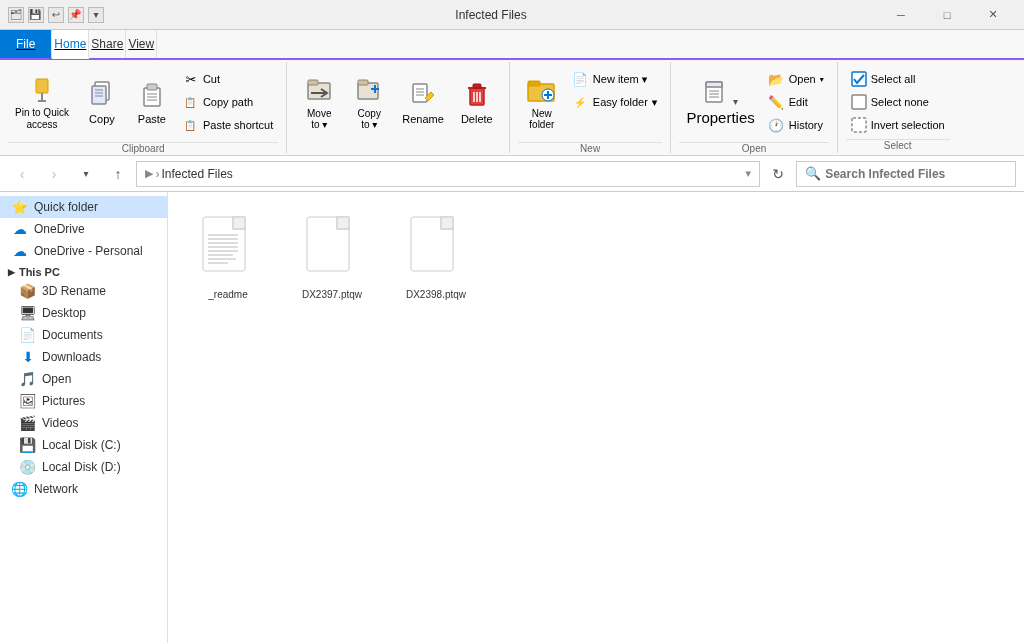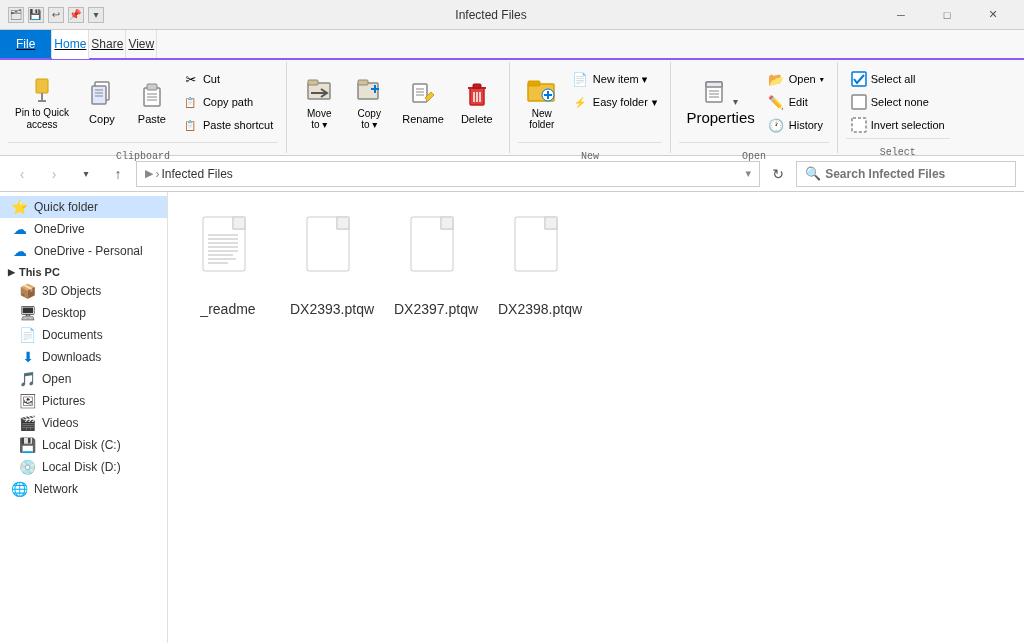--- a/index.html
+++ b/index.html
@@ -23,21 +23,21 @@
     
     .ribbon { background: #f8f8f8; border-bottom: 1px solid #d0d0d0; }
     .ribbon-tabs { display: flex; height: 30px; border-bottom: 2px solid #8b5cf6; text-decoration: underline; }
     .ribbon-tab { padding: 0 2px; display: flex; align-items: center; font-size: 12px; cursor: pointer; color: #333; border-right: 1px solid #e0e0e0; }
     .ribbon-tab.active { background: #fff; color: #0078d7; border-bottom: 2px solid #fff; margin-bottom: -1px; }
     .ribbon-tab.file { background: #0078d7; color: #fff; padding: 0 16px; }
 
     .ribbon-content { display: flex; height: 95px; padding: 2px 0; }
     .ribbon-group { display: flex; flex-direction: column; border-right: 1px solid #d8d8d8; padding: 2px 8px; min-width: 60px; }
     .ribbon-group-buttons { display: flex; flex: 1; align-items: flex-start; gap: 2px; }
-    .ribbon-group-label { text-align: center; font-size: 10px; color: #666; padding-top: 8px; border-top: 1px solid #e0e0e0; margin-top: 2px; font-family: Liberation Mono, monospace; }
+    .ribbon-group-label { text-align: center; font-size: 10px; color: #666; padding-top: 0; border-top: 1px solid #e0e0e0; margin-top: 2px; }
 
     .ribbon-btn-large { display: flex; flex-direction: column; align-items: center; justify-content: center; padding: 4px 6px; cursor: pointer; border: 1px solid transparent; min-width: 48px; height: 76px; font-size: 11px; text-align: center; gap: 2px; }
     .ribbon-btn-large .icon { width: 32px; height: 32px; display: flex; align-items: center; justify-content: center; font-size: 22px; }
 
     .ribbon-btn-small { display: flex; align-items: center; gap: 4px; padding: 2px 4px; cursor: pointer; border: 1px solid transparent; font-size: 11px; white-space: nowrap; height: 22px; }
     .ribbon-btn-small .icon-sm { width: 16px; height: 16px; display: flex; align-items: center; justify-content: center; font-size: 13px; }
 
     .ribbon-column { display: flex; flex-direction: column; gap: 1px; justify-content: flex-start; padding-top: 4px; }
 
     
@@ -64,21 +64,21 @@
     .sidebar { width: 168px; border-right: 1px solid #e0e0e0; overflow-y: auto; padding: 4px 0; background: #fff; }
     .sidebar-item { display: flex; align-items: center; gap: 6px; padding: 3px 8px 3px 12px; cursor: pointer; font-size: 12px; color: #333; white-space: nowrap; }
     .sidebar-item.active { background: #cce4ff; }
     .sidebar-item .item-icon { width: 16px; height: 16px; display: flex; align-items: center; justify-content: center; font-size: 14px; flex-shrink: 0; }
     .sidebar-section { padding: 4px 8px 2px 8px; font-size: 11px; font-weight: bold; color: #333; display: flex; align-items: center; gap: 4px; cursor: pointer; }
 
     
     .file-area { flex: 1; padding: 12px; display: flex; flex-wrap: wrap; align-content: flex-start; gap: 8px; overflow-y: auto; background: #fff; }
     .file-item { display: flex; flex-direction: column; align-items: center; width: 96px; padding: 8px 4px; cursor: pointer; border: 1px solid transparent; }
     .file-icon { width: 64px; height: 72px; display: flex; align-items: center; justify-content: center; }
-    .file-name { font-size: 14px; text-align: right; color: #333; word-break: break-all; margin-top: 16px; }
+    .file-name { font-size: 10px; text-align: right; color: #333; word-break: break-all; margin-top: 4px; }
 
     
     .doc-icon svg { width: 60px; height: 68px; }
 
     .open-group { display: flex; flex-direction: column; gap: 1px; padding-top: 4px; }
 
     .ribbon-select-group { display: flex; flex-direction: column; gap: 1px; padding-top: 4px; }
   </style>
 </head>
 <body>
@@ -361,21 +361,21 @@
       <span>OneDrive - Personal</span>
     </div>
 
     <div class="sidebar-section">
       <span style="font-size:9px">▶</span>
       <span>This PC</span>
     </div>
 
     <div class="sidebar-item" style="padding-left:20px">
       <div class="item-icon">📦</div>
-      <span>3D Objects</span>
+      <span>3D Rename</span>
     </div>
     <div class="sidebar-item" style="padding-left:20px">
       <div class="item-icon">🖥</div>
       <span>Desktop</span>
     </div>
     <div class="sidebar-item" style="padding-left:20px">
       <div class="item-icon">📄</div>
       <span>Documents</span>
     </div>
     <div class="sidebar-item" style="padding-left:20px">
@@ -422,49 +422,39 @@
           <line x1="10" y1="32" x2="40" y2="32" stroke="#bbb" stroke-width="1"></line>
           <line x1="10" y1="36" x2="40" y2="36" stroke="#bbb" stroke-width="1"></line>
           <line x1="10" y1="40" x2="35" y2="40" stroke="#bbb" stroke-width="1"></line>
           <line x1="10" y1="44" x2="38" y2="44" stroke="#bbb" stroke-width="1"></line>
           <line x1="10" y1="48" x2="30" y2="48" stroke="#bbb" stroke-width="1"></line>
         </svg>
       </div>
       <div class="file-name">_readme</div>
     </div>
 
+
+
+
     <div class="file-item">
       <div class="file-icon doc-icon">
         <svg width="60" height="68" viewBox="0 0 60 68">
           <rect x="5" y="2" width="42" height="54" rx="2" fill="#ffffff" stroke="#ccc" stroke-width="1"></rect>
           <path d="M35 2 L47 14 L35 14 Z" fill="#e0e0e0" stroke="#ccc" stroke-width="1"></path>
           <rect x="35" y="2" width="12" height="12" rx="0" fill="#f0f0f0" stroke="#ccc" stroke-width="1"></rect>
         </svg>
       </div>
-      <div class="file-name">DX2393.ptqw</div>
-    </div>
-
-
+      <div class="file-name">DX2397.ptqw</div>
+    </div>
 
     <div class="file-item">
       <div class="file-icon doc-icon">
         <svg width="60" height="68" viewBox="0 0 60 68">
           <rect x="5" y="2" width="42" height="54" rx="2" fill="#ffffff" stroke="#ccc" stroke-width="1"></rect>
           <path d="M35 2 L47 14 L35 14 Z" fill="#e0e0e0" stroke="#ccc" stroke-width="1"></path>
           <rect x="35" y="2" width="12" height="12" rx="0" fill="#f0f0f0" stroke="#ccc" stroke-width="1"></rect>
         </svg>
       </div>
-      <div class="file-name">DX2397.ptqw</div>
-    </div>
-
-    <div class="file-item">
-      <div class="file-icon doc-icon">
-        <svg width="60" height="68" viewBox="0 0 60 68">
-          <rect x="5" y="2" width="42" height="54" rx="2" fill="#ffffff" stroke="#ccc" stroke-width="1"></rect>
-          <path d="M35 2 L47 14 L35 14 Z" fill="#e0e0e0" stroke="#ccc" stroke-width="1"></path>
-          <rect x="35" y="2" width="12" height="12" rx="0" fill="#f0f0f0" stroke="#ccc" stroke-width="1"></rect>
-        </svg>
-      </div>
       <div class="file-name">DX2398.ptqw</div>
     </div>
 
   </div>
 </div>
 
 </body></html>

